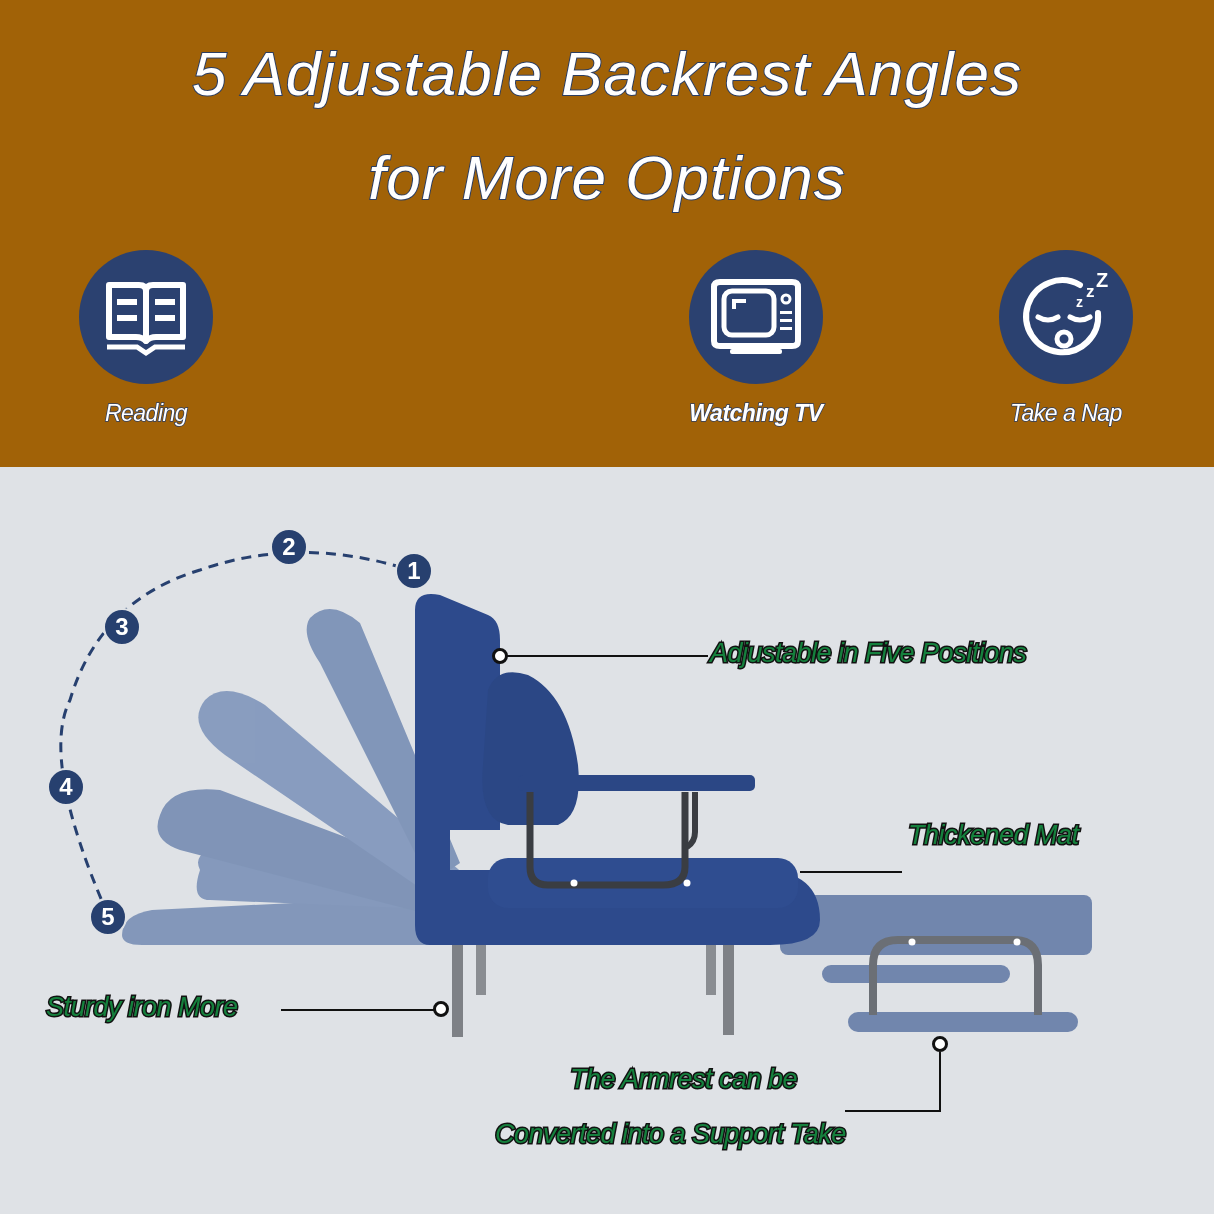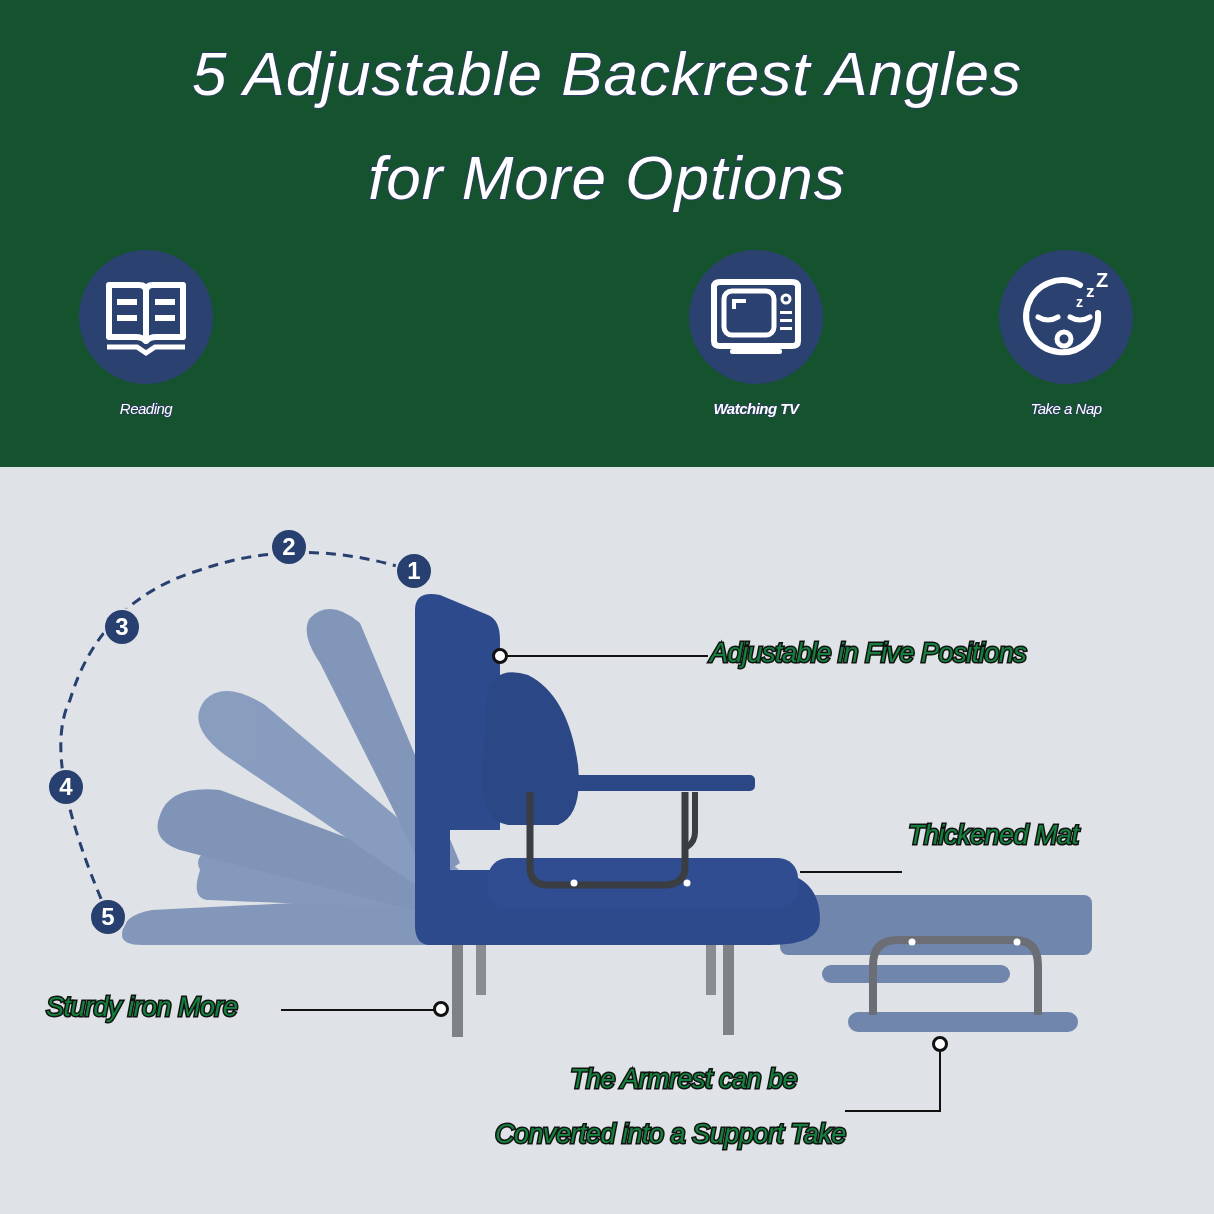--- a/index.html
+++ b/index.html
@@ -1,25 +1,25 @@
 <!DOCTYPE html>
 <html><head>
 <meta charset="utf-8">
 <style>
   html, body { margin:0; padding:0; }
   body { width:1214px; height:1214px; position:relative; overflow:hidden; background:#ffffff; font-family:"Liberation Sans", sans-serif; }
-  .top { position:absolute; left:0; top:0; width:1214px; height:467px; background:#14532d; }
+  .top { position:absolute; left:0; top:0; width:1214px; height:467px; background:#a16207; }
   .bottom { position:absolute; left:0; top:467px; width:1214px; height:747px; background:#dfe2e6; }
   .title { position:absolute; left:0; width:1214px; text-align:center; font-style:italic; font-size:62px; color:#ffffff; letter-spacing:1px;
     -webkit-text-stroke:2px #2c3e63; paint-order:stroke fill; text-shadow:0 0 0 #2c3e63; }
   .title.l1 { top:38px; }
   .title.l2 { top:122px;margin-top:20px; }
   .use { position:absolute; top:250px; width:200px; text-align:center; }
   .use .circle { width:134px; height:134px; border-radius:50%; background:#2b4170; margin:0 auto; display:flex; align-items:center; justify-content:center; }
-  .use .lbl { margin-top:16px; font-style:italic; font-size:15px; color:#ffffff; -webkit-text-stroke:1.5px #2c3e63; paint-order:stroke fill; letter-spacing:-0.5px; }
+  .use .lbl { margin-top:16px; font-style:italic; font-size:23px; color:#ffffff; -webkit-text-stroke:1.5px #2c3e63; paint-order:stroke fill; letter-spacing:-0.5px; }
   .callout { position:absolute; font-style:italic; font-size:27px; color:#15803d; -webkit-text-stroke:3px #111; paint-order:stroke fill; letter-spacing:-0.5px; white-space:nowrap; }
   .line { position:absolute; background:#111; }
   .dot { position:absolute; width:16px; height:16px; border-radius:50%; background:#fff; border:3px solid #111; box-sizing:border-box; }
   .num { position:absolute; width:34px; height:34px; border-radius:50%; background:#27406f; color:#fff; font-weight:bold; font-size:24px; display:flex; align-items:center; justify-content:center; border:2px solid #dfe2e6; }
   svg { display:block; }
 </style>
 </head>
 <body>
 
 <div class="top">

